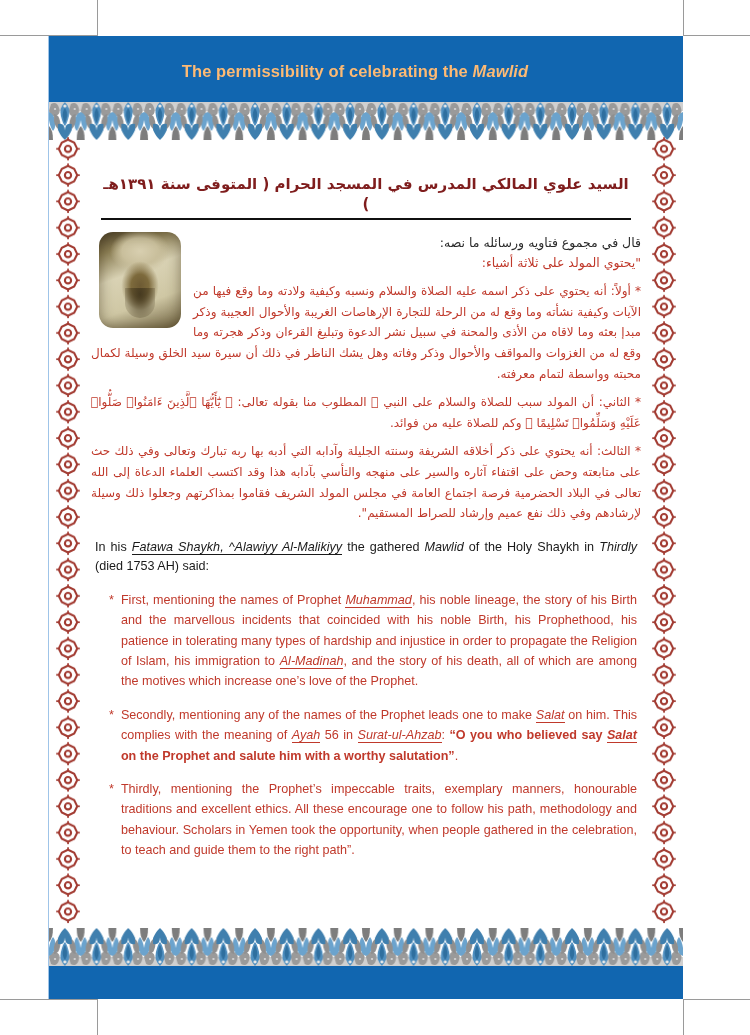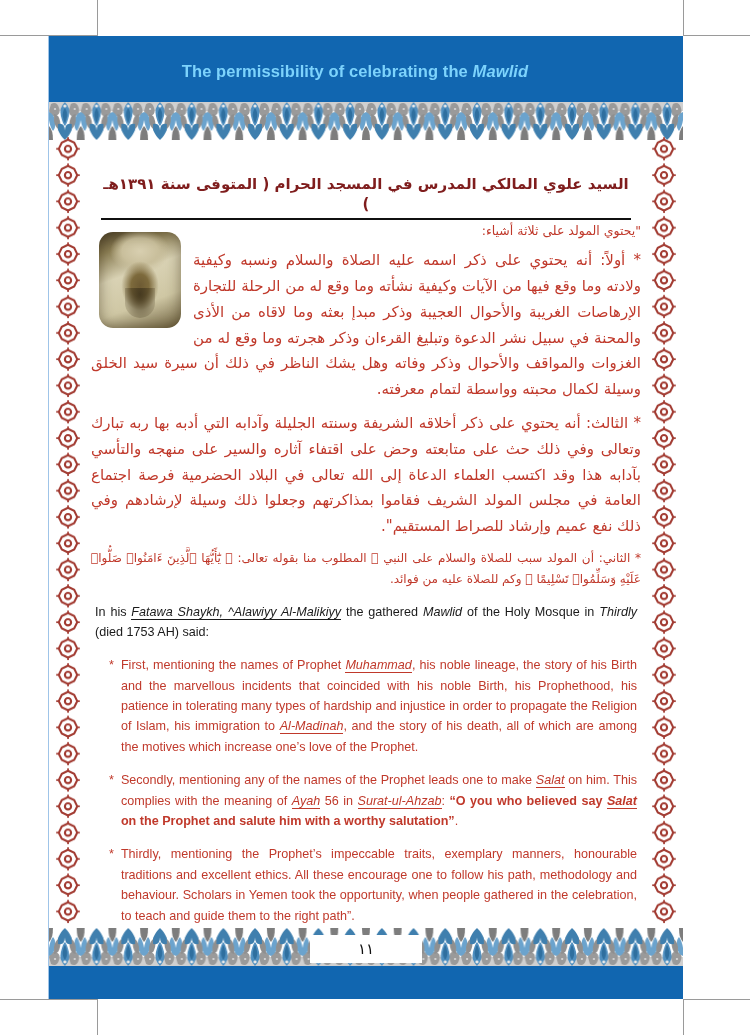--- a/index.html
+++ b/index.html
@@ -44,21 +44,21 @@
     background: #1166b0;
   }
   .band-top    { top: 0;   height: 66px; }
   .band-bottom { bottom: 0; height: 33px; }
 
   .doc-title {
     position: absolute;
     left: 0; right: 0;
     top: 26px;
     text-align: center;
-    color: #7dd3fc;
+    color: #fdba74;
     font-size: 16.5px;
     font-weight: bold;
     letter-spacing: .1px;
     padding-right: 22px;
   }
   .doc-title em { font-style: italic; }
 
   
   .ornband {
     position: absolute; left: 0; width: 100%;
@@ -140,21 +140,21 @@
     font-size: 12.5px;
     color: #c0392b;
     line-height: 1.5;
     margin-top: 2px;
   }
   .ar-para {
     direction: rtl;
     text-align: justify;
     text-align-last: right;
     font-family: "DejaVu Sans", "Liberation Sans", sans-serif;
-    font-size: 15px;
+    font-size: 12px;
     color: #c0392b;
     line-height: 1.72;
     margin-top: 8px;
   }
   .ar-verse { font-size: 12px; }
 
   .clearer { clear: both; height: 0; }
 
   
   .en-intro {
@@ -287,44 +287,44 @@
       <rect x="0" y="0" width="26" height="800" fill="url(#rosette)"></rect>
     </svg>
   </div>
 
   <div class="content">
 
     <div class="ar-heading">السيد علوي المالكي المدرس في المسجد الحرام ( المتوفى سنة ١٣٩١هـ )</div>
 
     <div class="portrait"></div>
 
+    <div class="ar-intro">قال في مجموع فتاويه ورسائله ما نصه:</div>
     <div class="ar-quote-open">"يحتوي المولد على ثلاثة أشياء:</div>
 
     <div class="ar-para">* أولاً: أنه يحتوي على ذكر اسمه عليه الصلاة والسلام ونسبه وكيفية ولادته وما وقع فيها من الآيات وكيفية نشأته وما وقع له من الرحلة للتجارة الإرهاصات الغريبة والأحوال العجيبة وذكر مبدإ بعثه وما لاقاه من الأذى والمحنة في سبيل نشر الدعوة وتبليغ القرءان وذكر هجرته وما وقع له من الغزوات والمواقف والأحوال وذكر وفاته وهل يشك الناظر في ذلك أن سيرة سيد الخلق وسيلة لكمال محبته وواسطة لتمام معرفته.</div>
     <div class="clearer"></div>
+    <div class="ar-para ar-verse">* الثاني: أن المولد سبب للصلاة والسلام على النبي ﷺ المطلوب منا بقوله تعالى: ﴿ يَٰٓأَيُّهَا ٱلَّذِينَ ءَامَنُوا۟ صَلُّوا۟ عَلَيْهِ وَسَلِّمُوا۟ تَسْلِيمًا ﴾ وكم للصلاة عليه من فوائد.</div>
     <div class="ar-para">* الثالث: أنه يحتوي على ذكر أخلاقه الشريفة وسنته الجليلة وآدابه التي أدبه بها ربه تبارك وتعالى وفي ذلك حث على متابعته وحض على اقتفاء آثاره والسير على منهجه والتأسي بآدابه هذا وقد اكتسب العلماء الدعاة إلى الله تعالى في البلاد الحضرمية فرصة اجتماع العامة في مجلس المولد الشريف فقاموا بمذاكرتهم وجعلوا ذلك وسيلة لإرشادهم وفي ذلك نفع عميم وإرشاد للصراط المستقيم".</div>
-    <div class="ar-para ar-verse">* الثاني: أن المولد سبب للصلاة والسلام على النبي ﷺ المطلوب منا بقوله تعالى: ﴿ يَٰٓأَيُّهَا ٱلَّذِينَ ءَامَنُوا۟ صَلُّوا۟ عَلَيْهِ وَسَلِّمُوا۟ تَسْلِيمًا ﴾ وكم للصلاة عليه من فوائد.</div>
-
-    <div class="en-intro"><span>In his </span><i class="u">Fatawa Shaykh, ^Alawiyy Al-Malikiyy</i><span> the gathered </span><i>Mawlid</i><span> of the Holy Mosque in </span><i>Thirdly</i><span> (died 1753 AH) said:</span></div>
+
+    <div class="en-intro"><span>In his </span><i class="u">Fatawa Shaykh, ^Alawiyy Al-Malikiyy</i><span> the gathered </span><i>Mawlid</i><span> of the Holy Shaykh in </span><i>Thirdly</i><span> (died 1753 AH) said:</span></div>
 
 
     <div class="en-item">
       <span class="star">*</span>
       <span class="body"><span>First, mentioning the names of Prophet </span><i class="u">Muhammad</i><span>, his noble lineage, the story of his Birth and the marvellous incidents that coincided with his noble Birth, his Prophethood, his patience in tolerating many types of hardship and injustice in order to propagate the Religion of Islam, his immigration to </span><i class="u">Al-Madinah</i><span>, and the story of his death, all of which are among the motives which increase one’s love of the Prophet.</span></span>
     </div>
 
     <div class="en-item">
       <span class="star">*</span>
       <span class="body"><span>Secondly, mentioning any of the names of the Prophet leads one to make </span><i class="u">Salat</i><span> on him.  This complies with the meaning of </span><i class="u">Ayah</i><span> 56 in </span><i class="u">Surat-ul-Ahzab</i><span>: </span><b><span>“O you who believed say </span><i class="u">Salat</i><span> on the Prophet and salute him with a worthy salutation”</span></b><span>.</span></span>
     </div>
 
     <div class="en-item">
       <span class="star">*</span>
       <span class="body">Thirdly, mentioning the Prophet’s impeccable traits, exemplary manners, honourable traditions and excellent ethics. All these encourage one to follow his path, methodology and behaviour. Scholars in Yemen took the opportunity, when people gathered in the celebration, to teach and guide them to the right path”.</span>
     </div>
 
   </div>
 
-  <div class="pagenum">١١</div>
 
   <div class="band band-bottom"></div>
 
 </div>
 
 </body></html>

